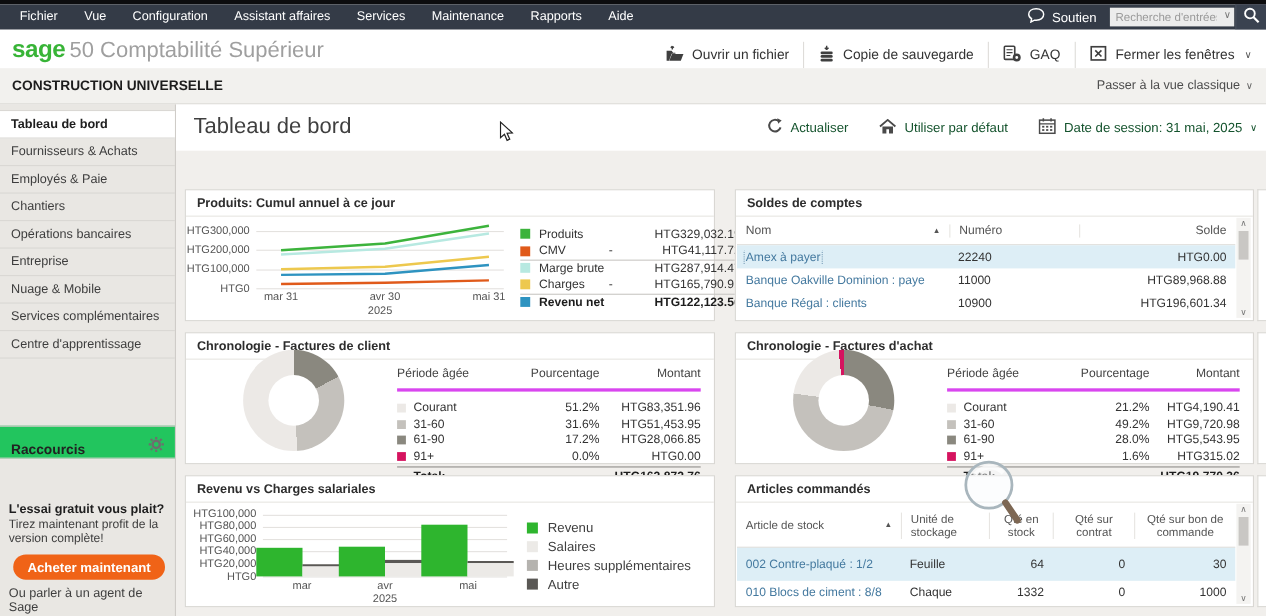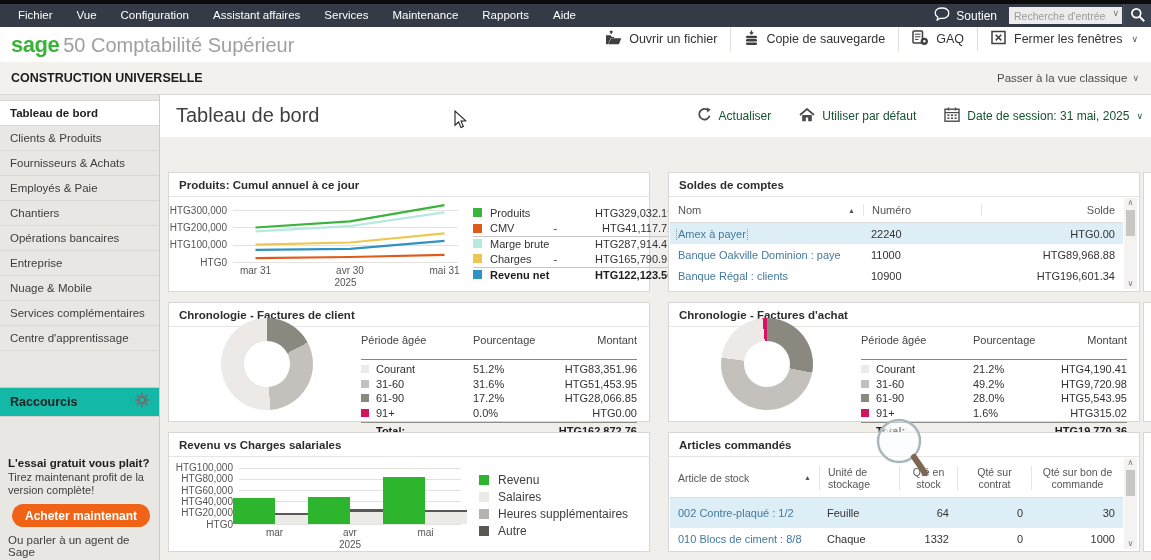--- a/index.html
+++ b/index.html
@@ -17,36 +17,36 @@
   .searchbox{position:relative;width:113px;height:17px;margin-right:1px}
   .searchbox input{width:100%;height:100%;border:none;background:#ececec;font-family:"Liberation Sans",sans-serif;font-size:10.5px;color:#555;padding:0 16px 0 5px}
   .searchbox input::placeholder{color:#9a9a9a}
   .searchbox .chev{position:absolute;right:3px;top:1px;font-size:9px;color:#777}
   .searchbtn{width:28px;height:23px;display:flex;align-items:center;justify-content:center;border-left:1px solid #49505c;background:#3a4250}
 
   .appbar{position:absolute;left:0;top:27px;width:100%;height:35px;background:#fff;display:flex;align-items:center}
   .logo{padding-left:11px;white-space:nowrap}
   .logo .brand{color:#38b437;font-size:22px;font-weight:bold;letter-spacing:-.5px}
   .logo .product{color:#9f9f9f;font-size:20px;margin-left:4px}
-  .appbar-actions{margin-left:auto;display:flex;align-items:flex-start;height:100%}
+  .appbar-actions{margin-left:auto;display:flex;align-items:flex-end;height:100%}
   .action{display:flex;align-items:center;gap:7px;padding:0 13px;font-size:12.5px;color:#333;height:24px;white-space:nowrap}
   .action + .action{border-left:1px solid #dedcd9}
   .action .chev{font-size:9px;color:#555;margin-left:2px}
 
   .companybar{position:absolute;left:0;top:62px;width:100%;height:33px;background:#f2f1ee;border-bottom:1px solid #d8d6d2;display:flex;align-items:center}
   .company{padding-left:11px;font-weight:bold;font-size:12.5px;color:#1c1c1c}
   .classic{margin-left:auto;padding-right:12px;font-size:11.5px;color:#4c4c4c;display:flex;align-items:center;gap:5px}
   .classic .chev{font-size:9px;color:#666}
 
   
   .sidebar{position:absolute;left:0;top:95px;width:160px;height:465px;background:#e9e7e3;border-right:1px solid #cfccc8}
   .side-items{margin-top:5px;border-top:1px solid #dad8d4}
   .side-item{height:25px;line-height:25px;padding-left:10px;font-size:11.5px;color:#3d3d3d;border-bottom:1px solid #dad8d4;cursor:default;white-space:nowrap}
   .side-item.active{background:#fff;font-weight:bold;color:#1e1e1e}
-  .shortcuts{position:absolute;left:0;top:292px;width:100%;height:30px;background:#14b8a6;border-top:1px solid #c9c7c3;border-bottom:1px solid #d4d2ce;display:flex;align-items:center}
+  .shortcuts{position:absolute;left:0;top:292px;width:100%;height:30px;background:#22c55e;border-top:1px solid #c9c7c3;border-bottom:1px solid #d4d2ce;display:flex;align-items:flex-end}
   .shortcuts .sh-label{padding-left:10px;font-size:12.5px;font-weight:bold;color:#222}
   .shortcuts .gear{margin-left:auto;margin-right:10px}
   .promo{position:absolute;left:8px;right:5px;top:362px;font-size:11px;color:#3e3e3e}
   .promo .headline{font-weight:bold;font-size:11.5px;color:#1e1e1e;margin-bottom:2px}
   .promo .body{line-height:13px}
   .cta{display:block;margin:7px auto 0;width:138px;height:23px;background:#f06317;color:#fff;font-family:"Liberation Sans",sans-serif;font-weight:bold;font-size:12px;border:none;border-radius:12px;cursor:pointer}
   .promo .contact1{margin-top:7px;font-size:11.5px}
 
   
   .main{position:absolute;left:160px;top:95px;width:991px;height:465px;background:#f1efec}
@@ -105,25 +105,25 @@
   .sortarrow{font-size:7px;color:#555;margin-left:auto;padding-left:4px}
   .vscroll{position:absolute;right:2px;top:25px;bottom:2px;width:13px;background:#f4f3f1;display:flex;flex-direction:column;align-items:center;color:#777}
   .vs-arrow{font-size:8px;line-height:10px;height:10px}
   .vs-thumb{width:9px;height:26px;background:#c9c7c4;margin-top:2px}
   .vs-bottom{margin-top:auto}
 
   
   .donut{position:absolute;left:52px;top:15px;width:92px;height:92px;border-radius:50%}
   .hole{position:absolute;inset:23px;background:#fff;border-radius:50%}
   .aging-tbl{position:absolute;left:192px;right:12px;top:31px;font-size:11px;color:#333}
-  .ag-head{display:flex;color:#444;border-bottom:1px solid #d946ef;padding-bottom:13px;margin-bottom:2px}
+  .ag-head{display:flex;color:#444;border-bottom:3px solid #d946ef;padding-bottom:7px;margin-bottom:8px}
   .ag-row{display:flex;align-items:center;height:14.6px}
   .ag-label{width:112px;display:flex;align-items:center;gap:7px;white-space:nowrap}
   .ag-chip{width:8px;height:8px;flex:none}
-  .ag-pct{width:72px;text-align:left;white-space:nowrap}
+  .ag-pct{width:72px;text-align:right;white-space:nowrap}
   .ag-amt{flex:1;text-align:right;white-space:nowrap}
   .ag-total{display:flex;border-top:1px solid #8f8d8a;margin-top:2px;padding-top:2px;font-weight:bold;color:#1d1d1d}
 
   
   .art-head .t-cell{white-space:normal;line-height:12px;font-size:10.5px;text-align:left}
   .art-head .t-cell.center{justify-content:center;text-align:center}
 
   
   .sliver{position:absolute;width:8px;background:#fff;border:1px solid #d9d7d3;border-right:none}
   .cursor{position:absolute;left:454px;top:110px;z-index:60;pointer-events:none}
@@ -212,21 +212,20 @@
     <span class="company">CONSTRUCTION UNIVERSELLE</span>
     <span class="classic">
       <span>Passer à la vue classique</span>
         <span class="chev">∨</span>
     </span>
   </div>
 
   <div class="sidebar">
     <div class="side-items" id="side-items">
         <div class="side-item active">Tableau de bord</div>
-        <div class="side-item">Clients &amp; Produits</div>
         <div class="side-item">Fournisseurs &amp; Achats</div>
         <div class="side-item">Employés &amp; Paie</div>
         <div class="side-item">Chantiers</div>
         <div class="side-item">Opérations bancaires</div>
         <div class="side-item">Entreprise</div>
         <div class="side-item">Nuage &amp; Mobile</div>
         <div class="side-item">Services complémentaires</div>
         <div class="side-item">Centre d'apprentissage</div>
       </div>
     <div class="shortcuts">

